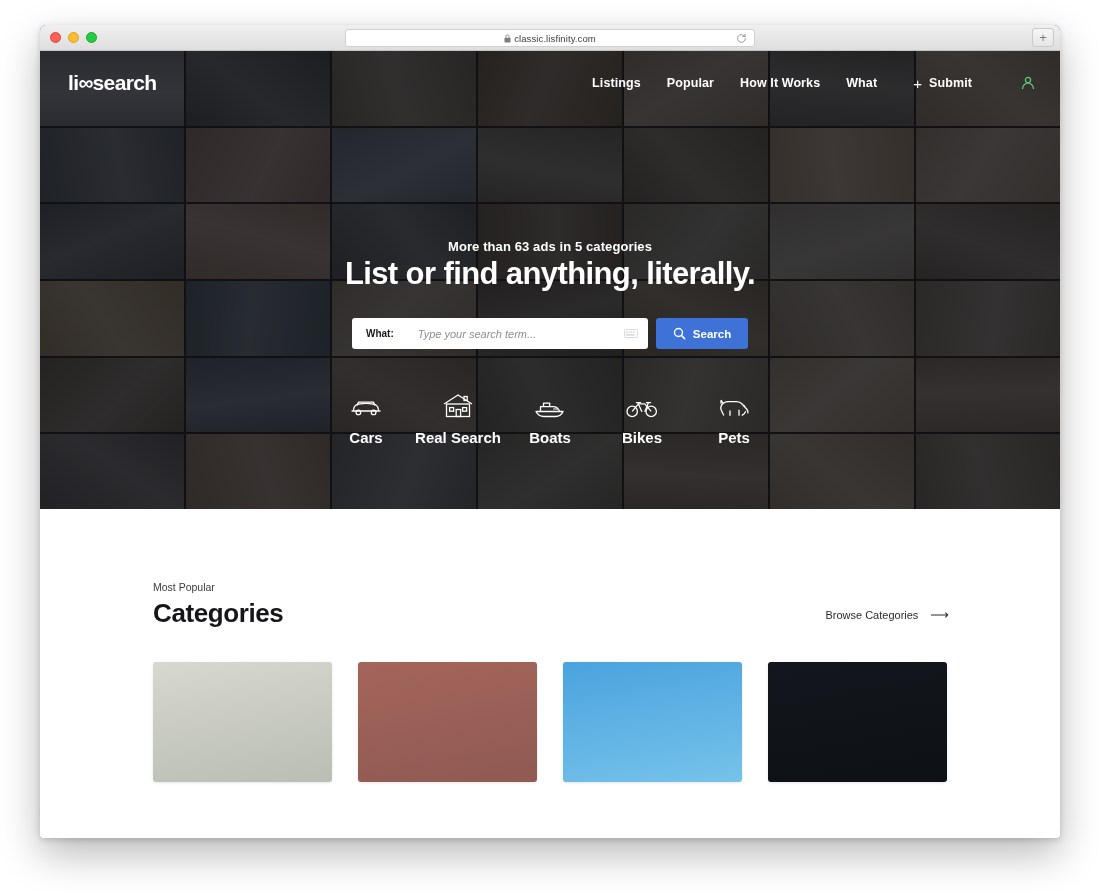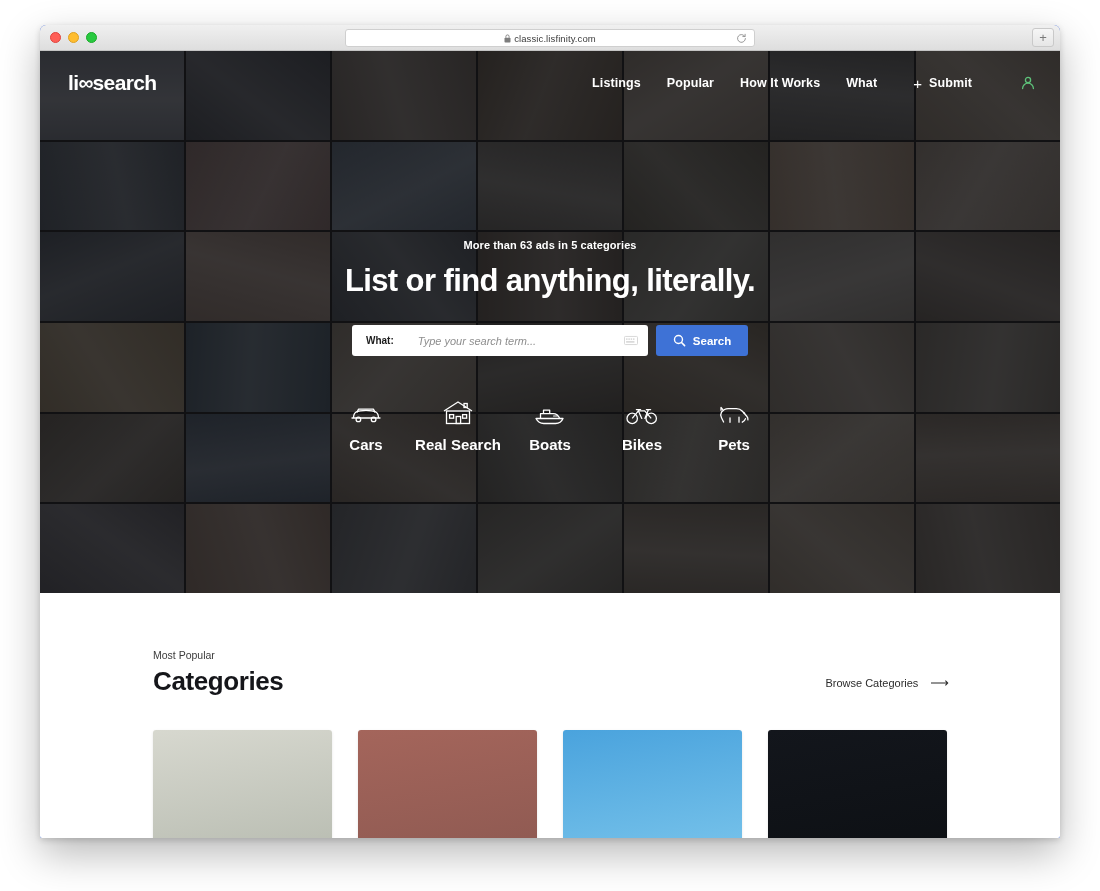--- a/index.html
+++ b/index.html
@@ -93,21 +93,21 @@
     width: 1020px;
     height: 787px;
     background: #ffffff;
     overflow: hidden;
   }
 
   
   #hero {
     position: relative;
     width: 1020px;
-    height: 542px;
+    height: 458px;
     overflow: hidden;
     background: #1c1c1c;
   }
 
   #mosaic {
     position: absolute;
     inset: 0;
     display: grid;
     grid-template-columns: repeat(7, 1fr);
     grid-auto-rows: 1fr;
@@ -176,23 +176,23 @@
   
   #hero-center {
     position: absolute;
     left: 0; right: 0;
     top: 188px;
     z-index: 5;
     text-align: center;
   }
   #hero-kicker {
     color: #ffffff;
-    font-size: 11px;
-    font-weight: bold;
-    margin-bottom: 12px;
+    font-size: 13px;
+    font-weight: bold;
+    margin-bottom: 2px;
     letter-spacing: 0.1px;
   }
   #hero-title {
     color: #ffffff;
     font-size: 31px;
     font-weight: bold;
     letter-spacing: -0.6px;
     margin-bottom: 26px;
   }
 
@@ -265,21 +265,21 @@
     color: #ffffff;
     font-size: 15px;
     font-weight: bold;
     white-space: nowrap;
   }
 
   
   #content-section {
     position: relative;
     background: #ffffff;
-    padding: 56px 0 0 0;
+    padding: 72px 0 0 0;
     height: 201px;
   }
   #section-head {
     padding: 0 113px;
     display: flex;
     align-items: flex-end;
   }
   #section-kicker {
     font-size: 10.5px;
     color: #3c3c3c;

